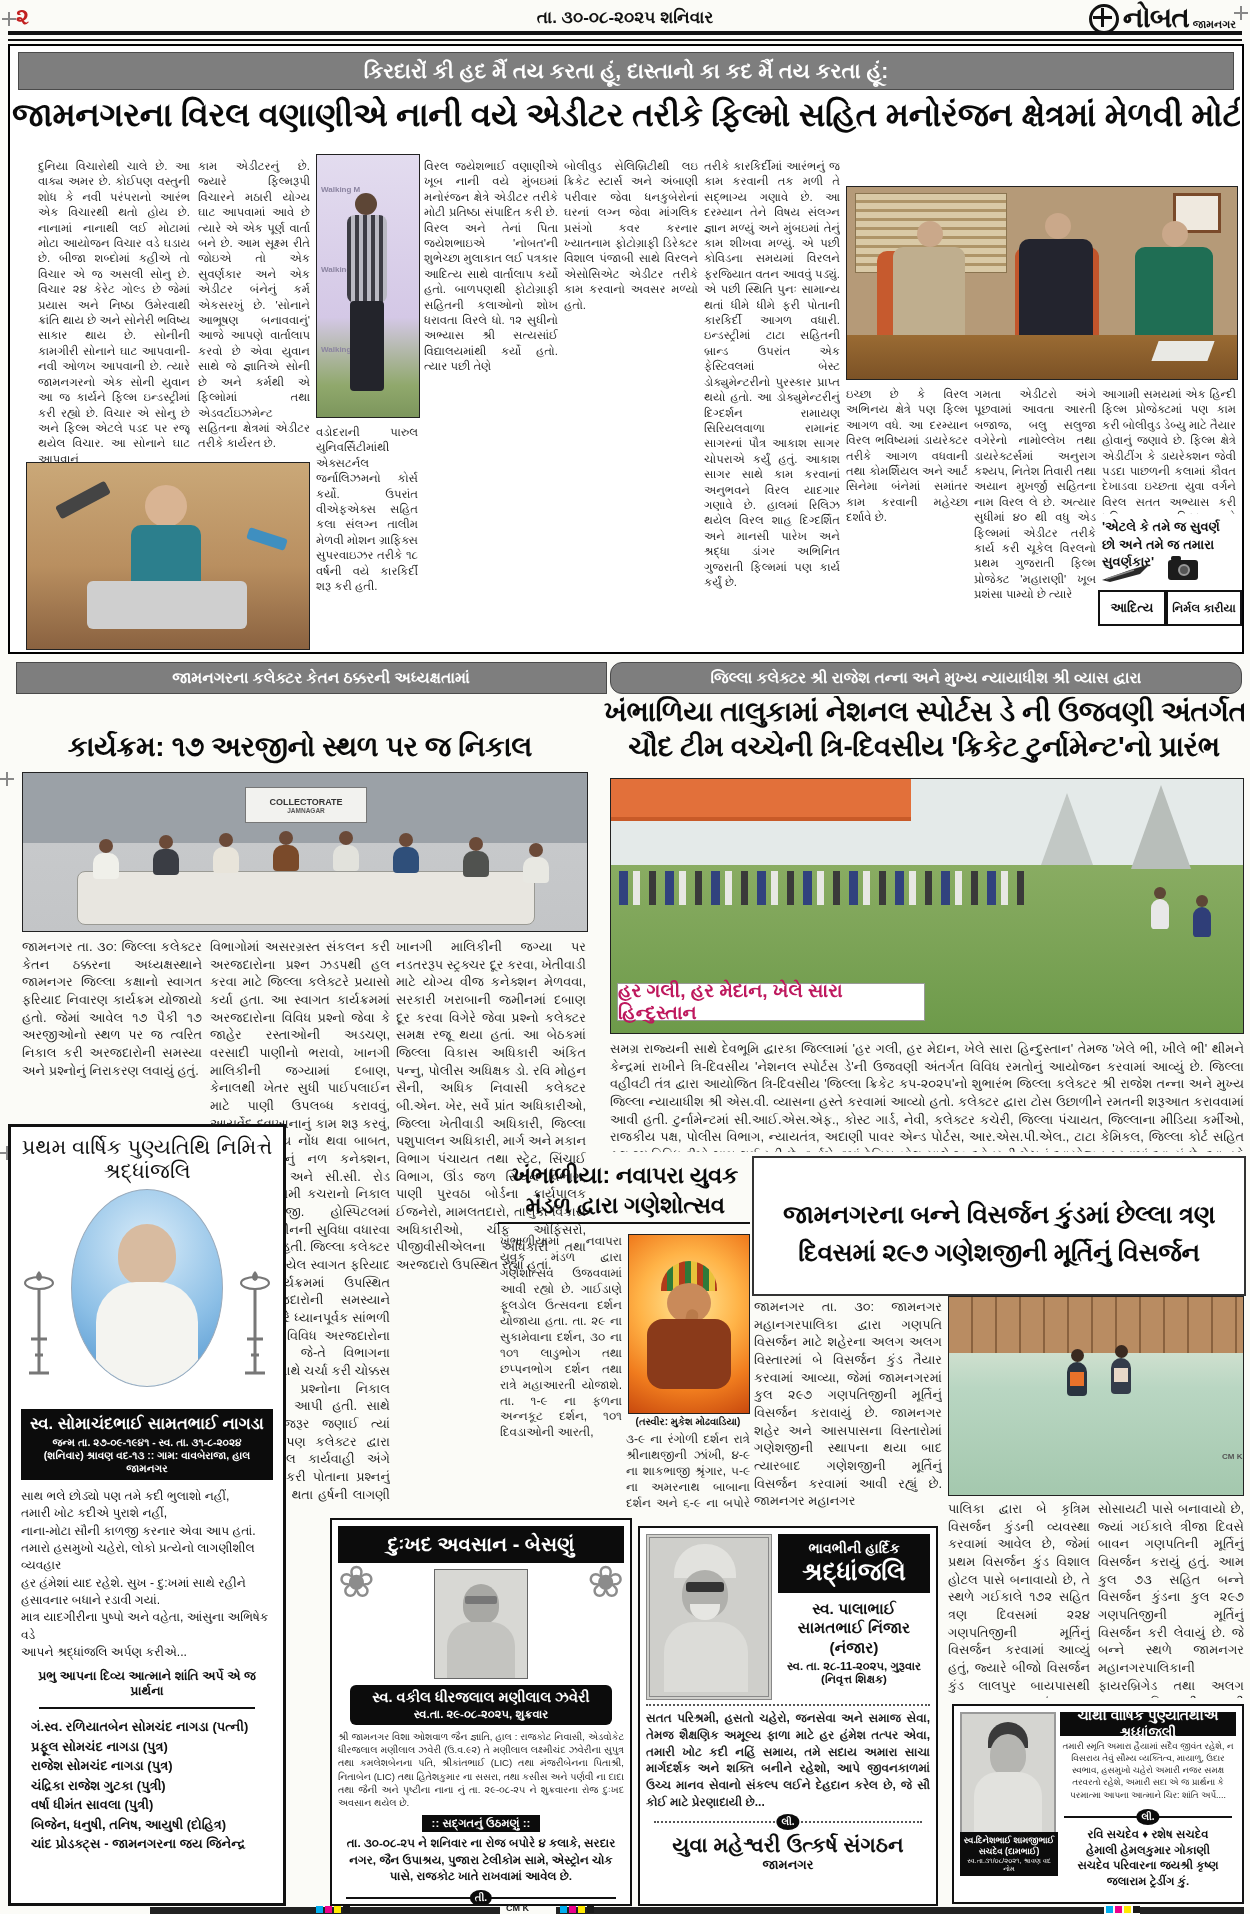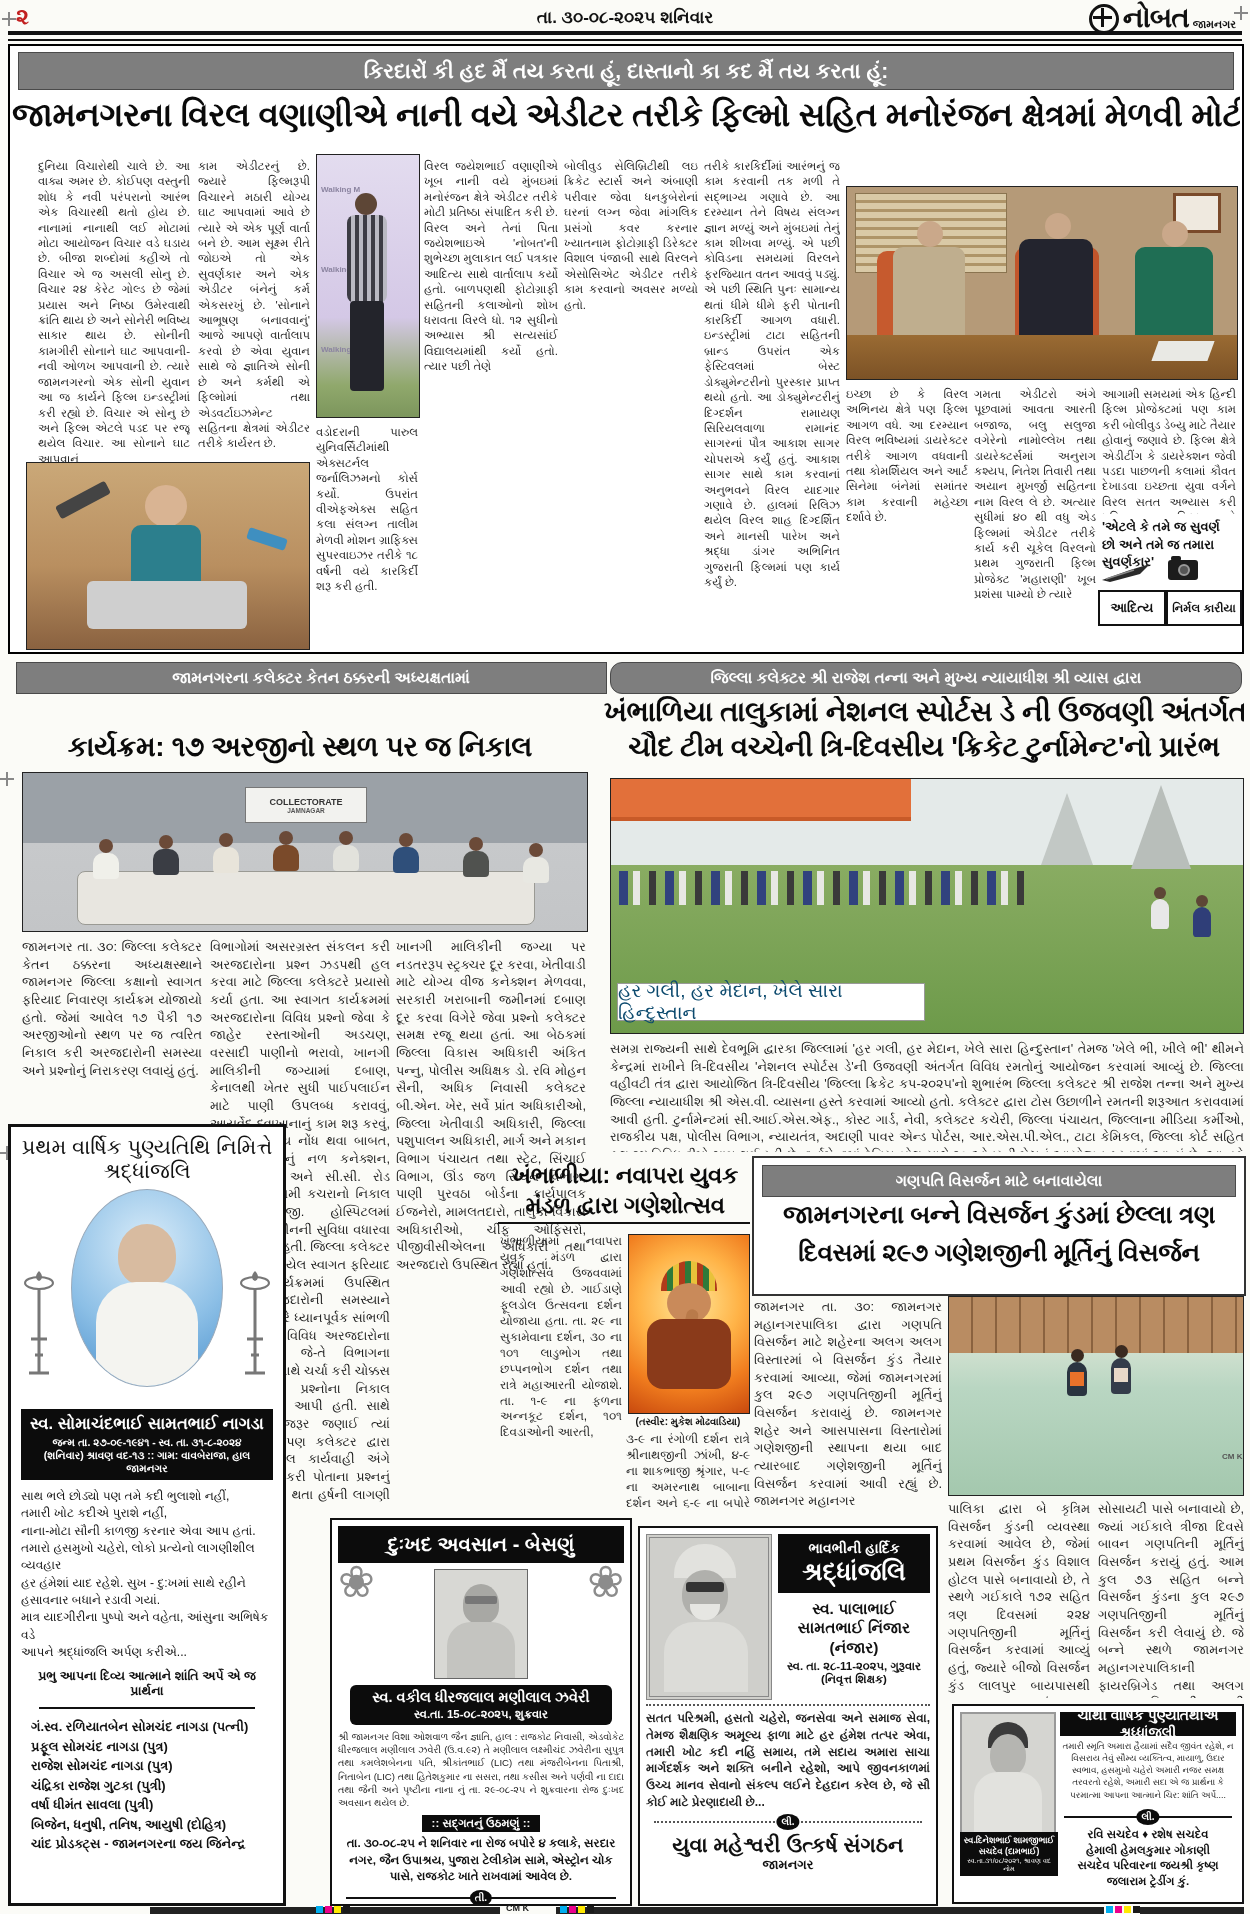--- a/index.html
+++ b/index.html
@@ -176,39 +176,38 @@
     <div style="position:absolute;left:520px;top:6px;width:0;height:0;border-left:30px solid transparent;border-right:30px solid transparent;border-bottom:84px solid #b8beba;"></div>
     <div style="position:absolute;left:8px;top:92px;width:410px;height:34px;background:repeating-linear-gradient(90deg,#31427e 0 9px,rgba(0,0,0,0) 9px 14px,#e8e8e4 14px 21px,rgba(0,0,0,0) 21px 30px,#3a3a3a 30px 37px,rgba(0,0,0,0) 37px 46px);"></div>
     <div class="person" style="left:540px;top:108px;">
         <div class="head-c" style="width:12px;height:12px;background:#5d4636;"></div>
         <div class="pbody" style="width:18px;height:30px;background:#e8e8e8;"></div>
       </div>
     <div class="person" style="left:582px;top:116px;">
         <div class="head-c" style="width:12px;height:12px;background:#5d4636;"></div>
         <div class="pbody" style="width:18px;height:30px;background:#2f3e78;"></div>
       </div>
-    <div style="position:absolute;left:6px;bottom:12px;width:306px;height:36px;background:#fff;border:1px solid #999;display:flex;align-items:center;justify-content:center;font-size:19px;font-weight:400;color:#0c4a6e;">હર ગલી, હર મેદાન, ખેલે સારા હિન્દુસ્તાન</div>
+    <div style="position:absolute;left:6px;bottom:12px;width:306px;height:36px;background:#fff;border:1px solid #999;display:flex;align-items:center;justify-content:center;font-size:19px;font-weight:700;color:#be185d;">હર ગલી, હર મેદાન, ખેલે સારા હિન્દુસ્તાન</div>
   </div>
   <div class="bt2 jt abs" style="left:610px;top:1040px;width:634px;height:112px;">સમગ્ર રાજ્યની સાથે દેવભૂમિ દ્વારકા જિલ્લામાં 'હર ગલી, હર મેદાન, ખેલે સારા હિન્દુસ્તાન' તેમજ 'ખેલે ભી, ખીલે ભી' થીમને કેન્દ્રમાં રાખીને ત્રિ-દિવસીય 'નેશનલ સ્પોર્ટસ ડે'ની ઉજવણી અંતર્ગત વિવિધ રમતોનું આયોજન કરવામાં આવ્યું છે. જિલ્લા વહીવટી તંત્ર દ્વારા આયોજિત ત્રિ-દિવસીય 'જિલ્લા ક્રિકેટ કપ-૨૦૨૫'નો શુભારંભ જિલ્લા કલેક્ટર શ્રી રાજેશ તન્ના અને મુખ્ય જિલ્લા ન્યાયાધીશ શ્રી એસ.વી. વ્યાસના હસ્તે કરવામાં આવ્યો હતો. કલેક્ટર દ્વારા ટોસ ઉછાળીને રમતની શરૂઆત કરાવવામાં આવી હતી. ટુર્નામેન્ટમાં સી.આઈ.એસ.એફ., કોસ્ટ ગાર્ડ, નેવી, કલેક્ટર કચેરી, જિલ્લા પંચાયત, જિલ્લાના મીડિયા કર્મીઓ, રાજકીય પક્ષ, પોલીસ વિભાગ, ન્યાયતંત્ર, અદાણી પાવર એન્ડ પોર્ટસ, આર.એસ.પી.એલ., ટાટા કેમિકલ, જિલ્લા કોર્ટ સહિત કુલ ૧૪ વિવિધ ટીમો ભાગ લઈ રહી છે. ટુર્નામેન્ટમાં ટેનિસ બોલ સાથે ૧૦ ઓવરની મેચનું આયોજન કરવામાં આવ્યું છે. આ તકે જિલ્લા વિકાસ અધિકારી એ.બી. પાંડોર, પોલીસ અધિક્ષક જયરાજસિંહ વાળા, નિવાસી અધિક કલેક્ટર ભૂપેશ જોટાણિયા, અગ્રણી મયુરભાઈ ગઢવી, રસિકભાઈ નકુમ, પ્રાંત અધિકારી કે.કે. કરમટા સહિત વિવિધ ટીમોના સભ્યો ઉપસ્થિત રહ્યા હતાં.</div>
 
   <div class="hl abs" style="left:498px;top:1162px;width:254px;font-size:23px;">ખંભાળીયા: નવાપરા યુવક</div>
   <div class="hl abs" style="left:498px;top:1192px;width:254px;font-size:23px;">મંડળ દ્વારા ગણેશોત્સવ</div>
   <div class="abs" style="left:498px;top:1222px;width:252px;border-top:2px solid #111;"></div>
   <div class="bt jt abs" style="left:500px;top:1234px;width:122px;height:278px;font-size:12px;">ખંભાળીયામાં નવાપરા યુવક મંડળ દ્વારા ગણેશોત્સવ ઉજવવામાં આવી રહ્યો છે. ગાઈડાણે ફૂલડોલ ઉત્સવના દર્શન યોજાયા હતા. તા. ૨૯ ના સુકામેવાના દર્શન, ૩૦ ના ૧૦૧ લાડુભોગ તથા છપ્પનભોગ દર્શન તથા રાત્રે મહાઆરતી યોજાશે. તા. ૧-૯ ના ફળના અન્નકૂટ દર્શન, ૧૦૧ દિવડાઓની આરતી,</div>
   <div class="ph" style="left:628px;top:1234px;width:120px;height:178px;background:radial-gradient(circle at 50% 38%,#ffe89a 0%,#ffb347 40%,#f07c1e 70%,#c8490e 100%);">
     <div style="position:absolute;left:32px;top:26px;width:56px;height:30px;border-radius:28px 28px 0 0;background:repeating-linear-gradient(90deg,#b03a1a 0 6px,#2e7a3a 6px 12px,#e8c23a 12px 18px);"></div>
     <div style="position:absolute;left:38px;top:48px;width:44px;height:40px;border-radius:50%;background:#c98a5a;"></div>
     <div style="position:absolute;left:54px;top:74px;width:12px;height:44px;border-radius:8px;background:#b97a4a;transform:rotate(12deg);"></div>
     <div style="position:absolute;left:18px;top:84px;width:84px;height:70px;border-radius:16px;background:#8a3a1a;"></div>
   </div>
   <div class="abs" style="left:626px;top:1416px;width:124px;font-size:10px;font-weight:bold;text-align:center;">(તસ્વીર: મુકેશ મોઢવાડિયા)</div>
   <div class="bt jt abs" style="left:626px;top:1432px;width:124px;height:80px;font-size:12px;">૩-૯ ના રંગોળી દર્શન રાત્રે શ્રીનાથજીની ઝાંખી, ૪-૯ ના શાકભાજી શ્રૃંગાર, ૫-૯ ના અમરનાથ બાબાના દર્શન અને ૬-૯ ના બપોરે વિસર્જન થશે.</div>
 
   <div class="abs" style="left:752px;top:1156px;width:490px;height:136px;border:2px solid #333;background:#fff;">
-    <div class="kick abs" style="left:8px;top:7px;right:8px;height:30px;font-size:15.5px;">ગણપતિ વિસર્જન માટે બનાવાયેલા</div>
     <div class="hl abs" style="left:2px;top:42px;right:2px;font-size:25px;">જામનગરના બન્ને વિસર્જન કુંડમાં છેલ્લા ત્રણ</div>
     <div class="hl abs" style="left:2px;top:80px;right:2px;font-size:25px;">દિવસમાં ૨૯૭ ગણેશજીની મૂર્તિનું વિસર્જન</div>
   </div>
   <div class="bt2 jt abs" style="left:754px;top:1298px;width:188px;height:226px;">જામનગર તા. ૩૦: જામનગર મહાનગરપાલિકા દ્વારા ગણપતિ વિસર્જન માટે શહેરના અલગ અલગ વિસ્તારમાં બે વિસર્જન કુંડ તૈયાર કરવામાં આવ્યા, જેમાં જામનગરમાં કુલ ૨૯૭ ગણપતિજીની મૂર્તિનું વિસર્જન કરાવાયું છે. જામનગર શહેર અને આસપાસના વિસ્તારોમાં ગણેશજીની સ્થાપના થયા બાદ ત્યારબાદ ગણેશજીની મૂર્તિનું વિસર્જન કરવામાં આવી રહ્યું છે. જામનગર મહાનગર</div>
   <div class="ph" style="left:948px;top:1296px;width:294px;height:198px;background:linear-gradient(180deg,#b39a78 0%,#b39a78 28%,#cfe0cf 28%,#b9d6c2 46%,#a4c8ae 100%);">
     <div style="position:absolute;left:0;top:0;width:100%;height:56px;background:repeating-linear-gradient(90deg,#b98c62 0 22px,#8a623f 22px 24px),repeating-linear-gradient(180deg,rgba(0,0,0,0) 0 12px,#8a623f 12px 14px);"></div>
     <div class="person" style="left:118px;top:52px;">
         <div class="head-c" style="width:13px;height:13px;background:#3a2a20;"></div>
         <div class="pbody" style="width:20px;height:34px;background:#2a3440;"></div>
         <div style="width:14px;height:14px;background:#e8722a;margin:-24px auto 0;"></div>
@@ -272,21 +271,21 @@
     <div class="band" style="height:37px;display:flex;align-items:center;justify-content:center;font-size:20px;font-weight:800;">દુઃખદ અવસાન - બેસણું</div>
     <span class="flower" style="left:6px;top:40px;">❀</span>
     <span class="flower" style="right:6px;top:40px;">❀</span>
     <div style="width:92px;height:108px;margin:6px auto 0;background:#d8d8d4;border:1px solid #666;position:relative;overflow:hidden;">
       <div style="position:absolute;left:28px;top:14px;width:36px;height:40px;border-radius:50% 50% 42% 42%;background:#a8a8a4;"></div>
       <div style="position:absolute;left:30px;top:26px;width:32px;height:8px;background:#777;border-radius:2px;"></div>
       <div style="position:absolute;left:12px;top:52px;width:68px;height:56px;border-radius:24px 24px 0 0;background:#c4c4c0;"></div>
     </div>
     <div class="band" style="margin:6px 12px 0;padding:4px 2px;border-radius:6px;">
       <div style="font-size:14.5px;font-weight:800;">સ્વ. વકીલ ધીરજલાલ મણીલાલ ઝવેરી</div>
-      <div style="font-size:11.5px;font-weight:bold;margin-top:2px;">સ્વ.તા. 15-૦૮-૨૦૨૫, શુક્રવાર</div>
+      <div style="font-size:11.5px;font-weight:bold;margin-top:2px;">સ્વ.તા. ૨૯-૦૮-૨૦૨૫, શુક્રવાર</div>
     </div>
     <div class="jt" style="margin-top:5px;font-size:9.6px;line-height:1.38;color:#222;">શ્રી જામનગર વિશા ઓશવાળ જૈન જ્ઞાતિ, હાલ : રાજકોટ નિવાસી, એડવોકેટ ધીરજલાલ મણીલાલ ઝવેરી (ઉ.વ.૯૨) તે મણીલાલ લક્ષ્મીચંદ ઝવેરીના સુપુત્ર તથા કમલેશબેનના પતિ, શ્રીકાંતભાઈ (LIC) તથા મંજરીબેનના પિતાશ્રી, નિતાબેન (LIC) તથા હિતેશકુમાર ના સસરા, તથા કસીસ અને પર્ણવી ના દાદા તથા જૈની અને પૃષ્ટીના નાના નું તા. ૨૯-૦૮-૨૫ ને શુક્રવારના રોજ દુઃખદ અવસાન થયેલ છે.</div>
     <div style="text-align:center;margin-top:4px;">
       <span class="band" style="display:inline-block;font-size:11.5px;font-weight:800;padding:2px 10px;">:: સદ્ગતનું ઉઠમણું ::</span>
     </div>
     <div style="margin-top:3px;font-size:11.8px;font-weight:bold;text-align:center;line-height:1.4;">તા. ૩૦-૦૮-૨૫ ને શનિવાર ના રોજ બપોરે ૪ કલાકે, સરદાર નગર, જૈન ઉપાશ્રય, પુજારા ટેલીકોમ સામે, એસ્ટ્રોન ચોક પાસે, રાજકોટ ખાતે રાખવામાં આવેલ છે.</div>
     <div class="divline" style="margin-top:12px;">
       <span class="licirc">તી.</span>
     </div>
     <div style="margin-top:8px;font-size:12.6px;font-weight:800;text-align:center;">• શ્રીકાંતભાઈ - ૯૯૨૫૦ ૪૪૫૦૪ • મંજરીબેન - ૮૪૩૩૩ ૦૦૦૧૯</div>

